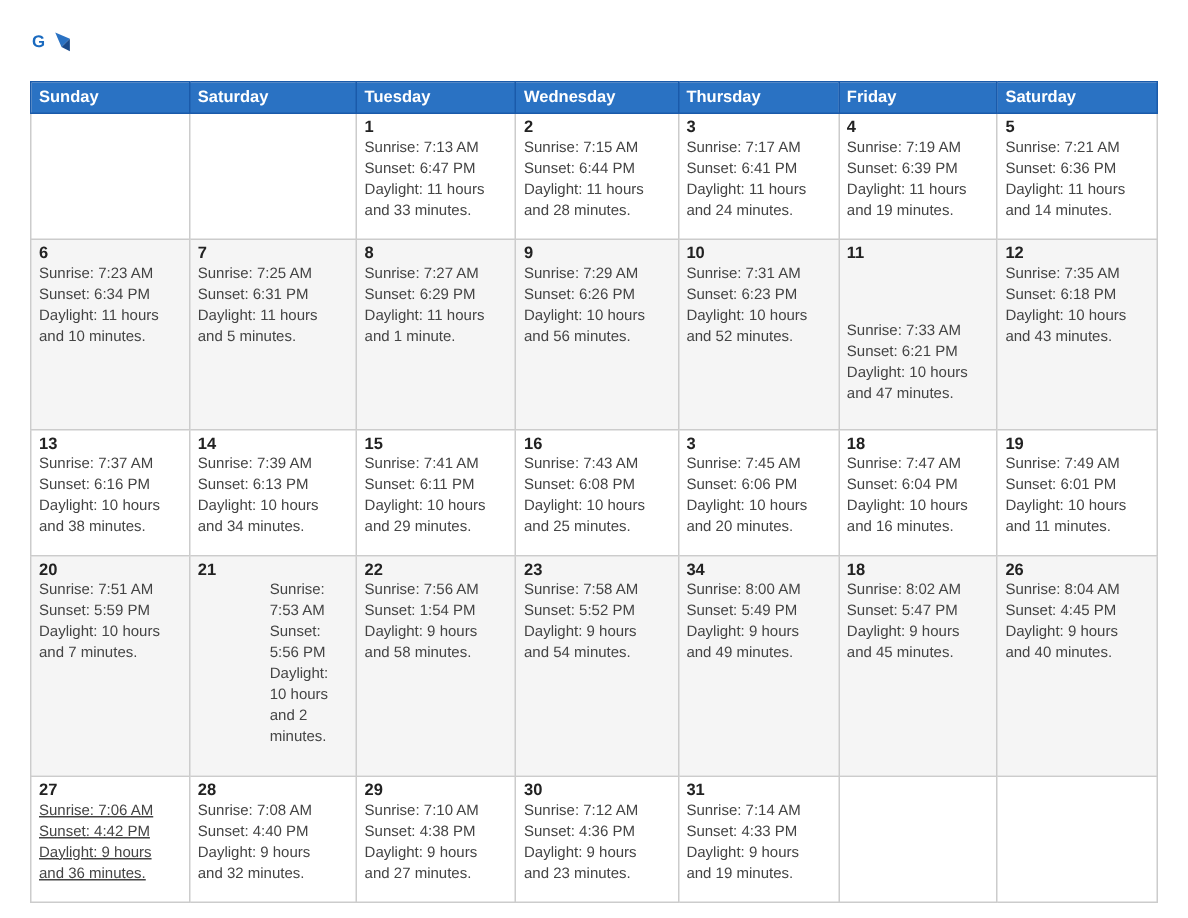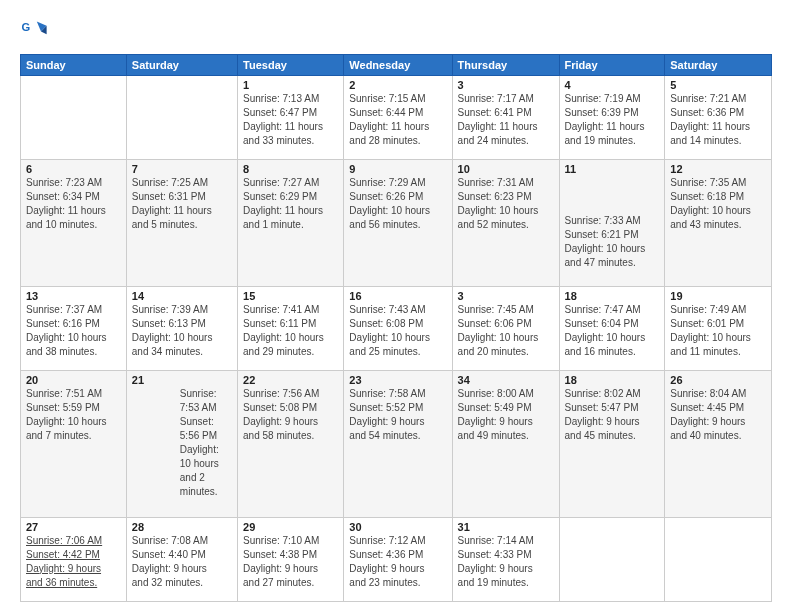--- a/index.html
+++ b/index.html
@@ -279,21 +279,21 @@
           <td>
             <span class="day-num">21</span>
             <div class="day-info" style="white-space: pre-line; margin-left: 48px;">Sunrise: 7:53 AM
 Sunset: 5:56 PM
 Daylight: 10 hours
 and 2 minutes.</div>
           </td>
           <td>
             <span class="day-num">22</span>
             <div class="day-info" style="white-space: pre-line;">Sunrise: 7:56 AM
-Sunset: 5:08 PM
+Sunset: 1:54 PM
 Daylight: 9 hours
 and 58 minutes.</div>
           </td>
           <td>
             <span class="day-num">23</span>
             <div class="day-info" style="white-space: pre-line;">Sunrise: 7:58 AM
 Sunset: 5:52 PM
 Daylight: 9 hours
 and 54 minutes.</div>
           </td>

